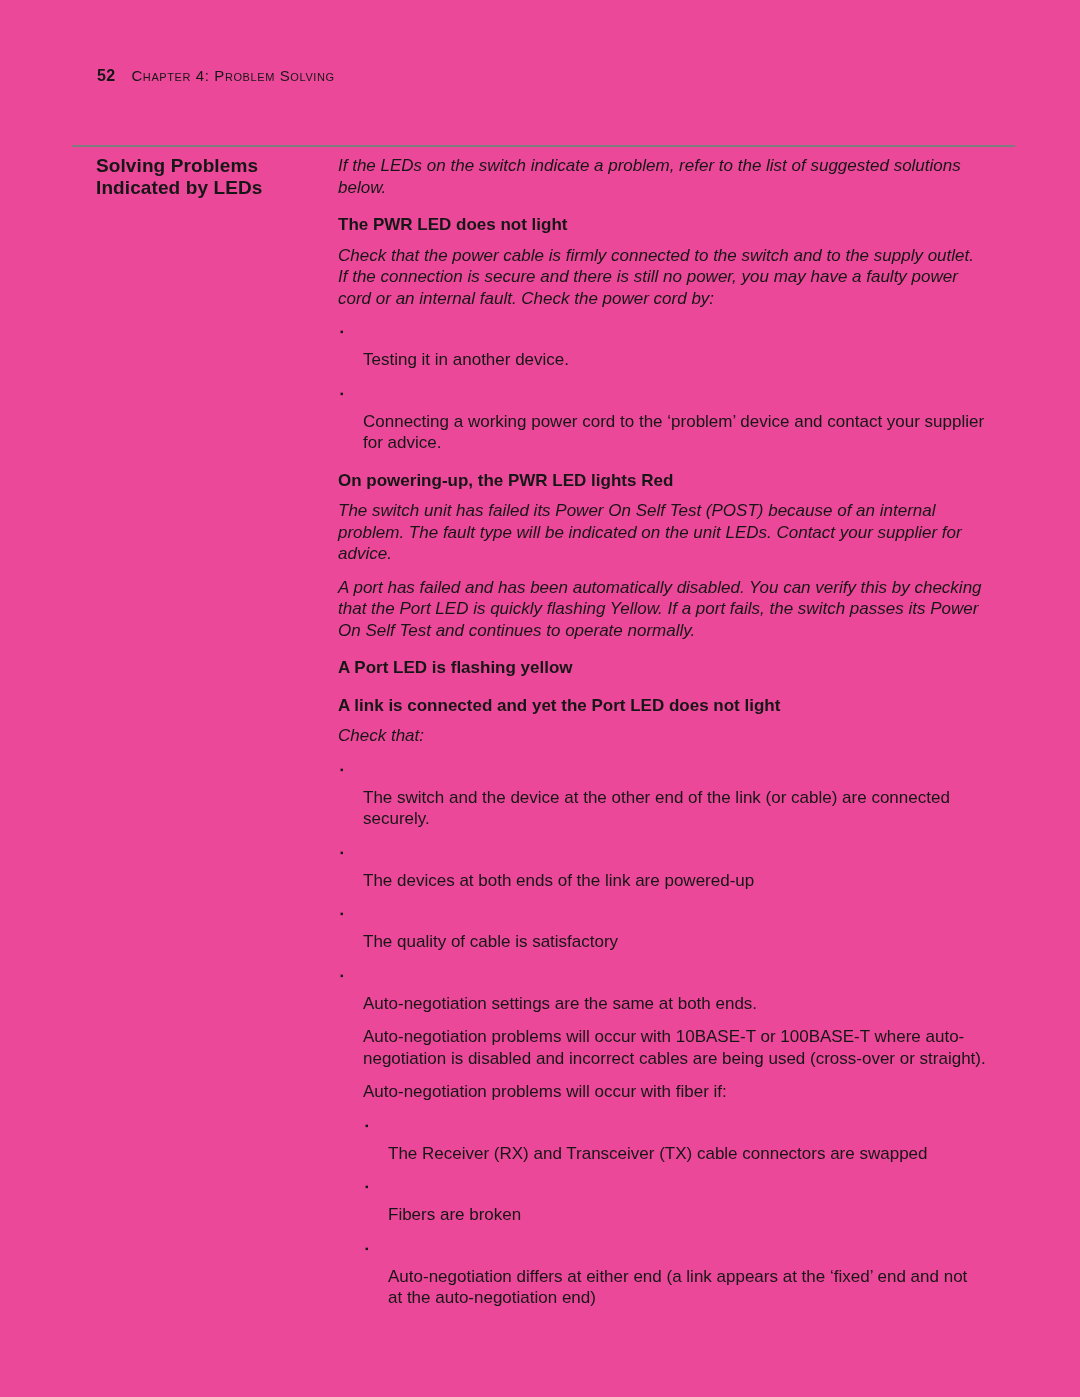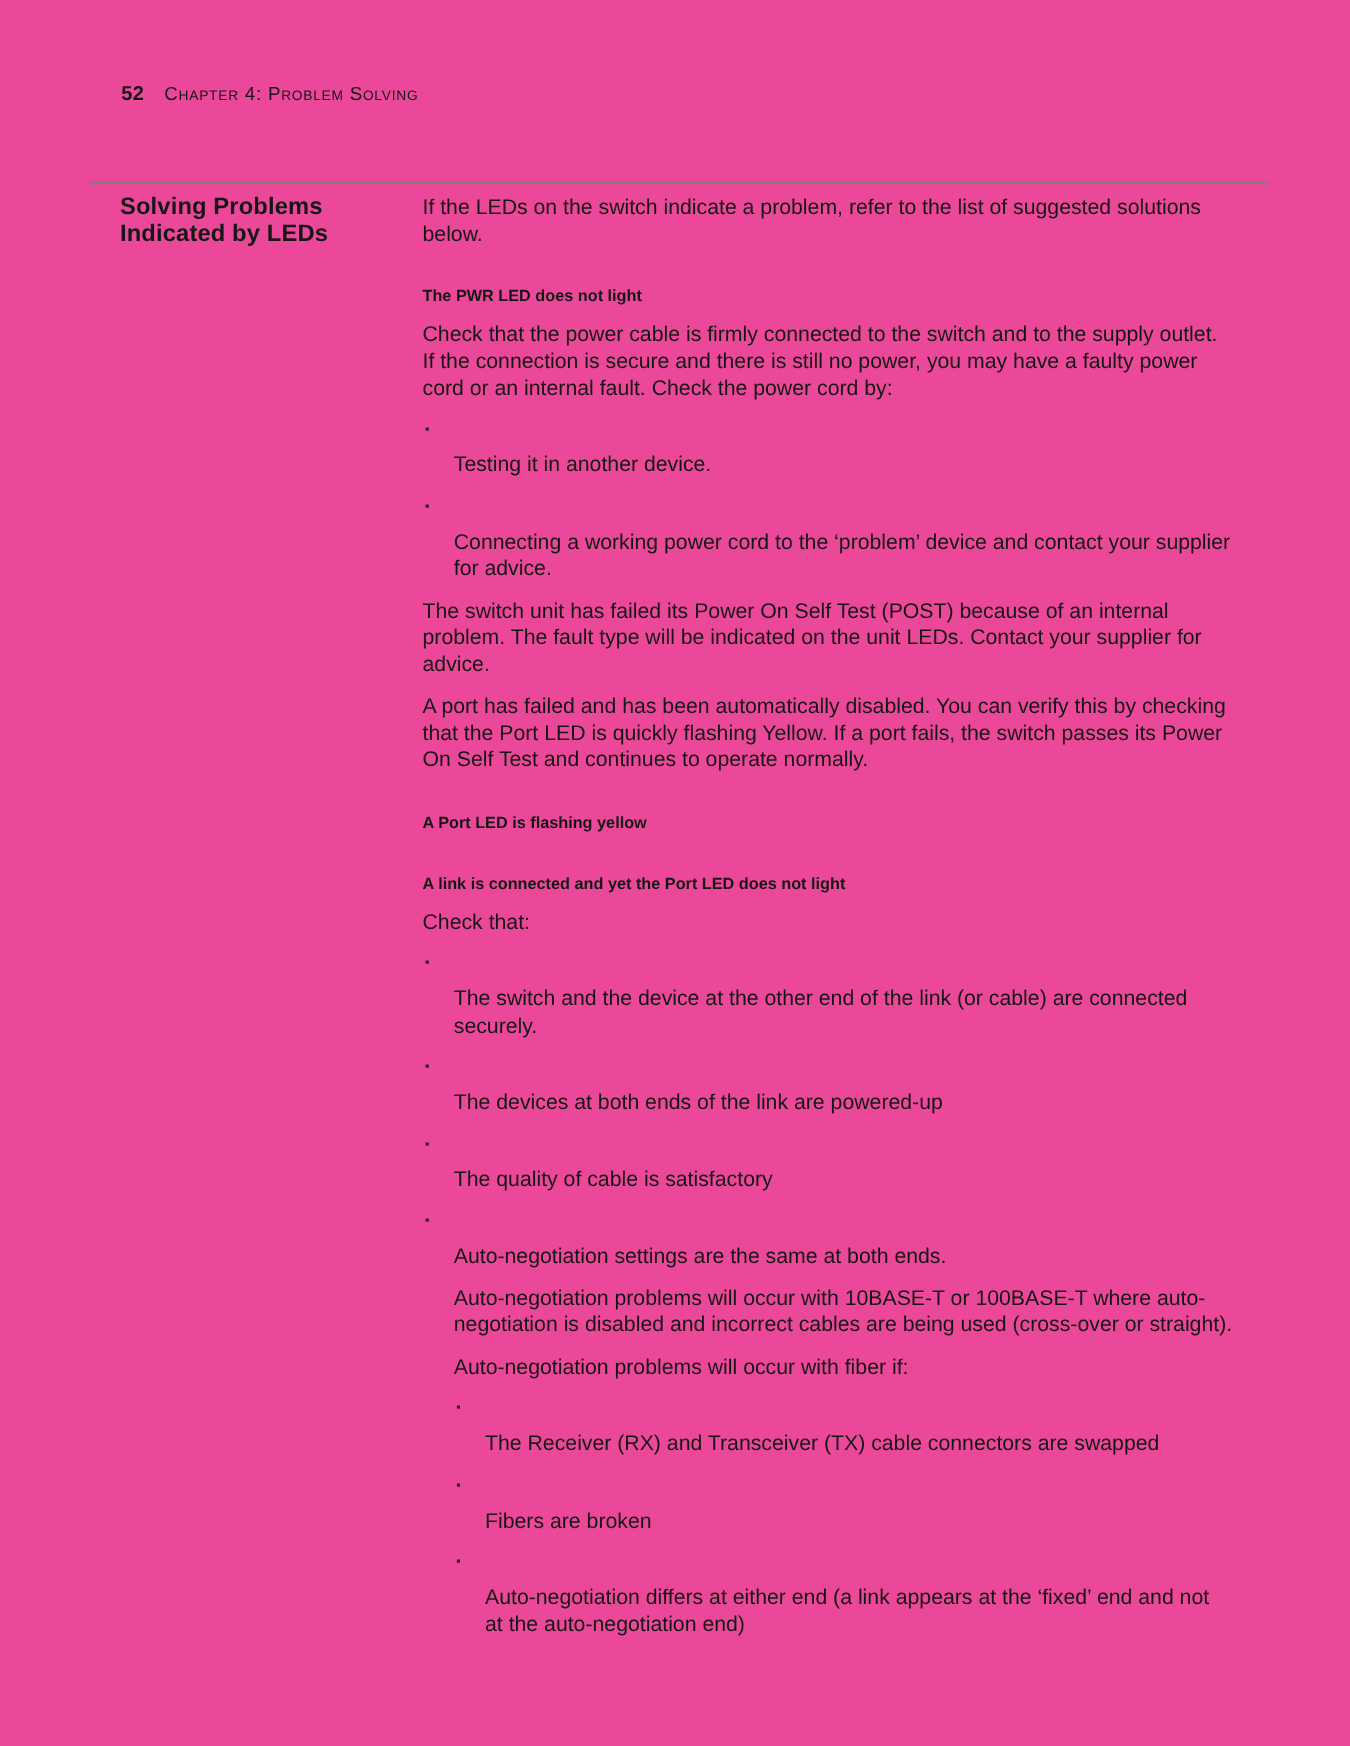--- a/index.html
+++ b/index.html
@@ -55,25 +55,25 @@
     font-weight: bold;
     line-height: 22px;
     letter-spacing: 0.1px;
   }
   .main-col {
     width: 648px;
     flex: none;
     font-size: 17px;
     line-height: 21.5px;
   }
-  .para { margin-bottom: 12px; }
+  .para { margin-bottom: 12px; font-style: italic; }
   .section-heading {
     font-weight: bold;
-    font-size: 13px;
-    margin-top: 28px;
+    font-size: 17px;
+    margin-top: 16px;
     margin-bottom: 9px;
   }
   .bullet-item {
     display: flex;
     margin-bottom: 12px;
   }
   .bullet-item .marker {
     flex: none;
     width: 25px;
     font-size: 10px;
@@ -116,20 +116,21 @@
       <p class="para">Check that the power cable is firmly connected to the switch and to the supply outlet. If the connection is secure and there is still no power, you may have a faulty power cord or an internal fault. Check the power cord by:</p>
       <div class="bullet-item">
         <span class="marker">▪</span>
         <span class="btext">Testing it in another device.</span>
       </div>
       <div class="bullet-item">
         <span class="marker">▪</span>
         <span class="btext">Connecting a working power cord to the ‘problem’ device and contact your supplier for advice.</span>
       </div>
 
+      <div class="section-heading">On powering-up, the PWR LED lights Red</div>
       <p class="para">The switch unit has failed its Power On Self Test (POST) because of an internal problem. The fault type will be indicated on the unit LEDs. Contact your supplier for advice.</p>
 
       <p class="para">A port has failed and has been automatically disabled. You can verify this by checking that the Port LED is quickly flashing Yellow. If a port fails, the switch passes its Power On Self Test and continues to operate normally.</p>
 
       <div class="section-heading">A Port LED is flashing yellow</div>
 
       <div class="section-heading">A link is connected and yet the Port LED does not light</div>
       <p class="para">Check that:</p>
 
       <div class="bullet-item">

